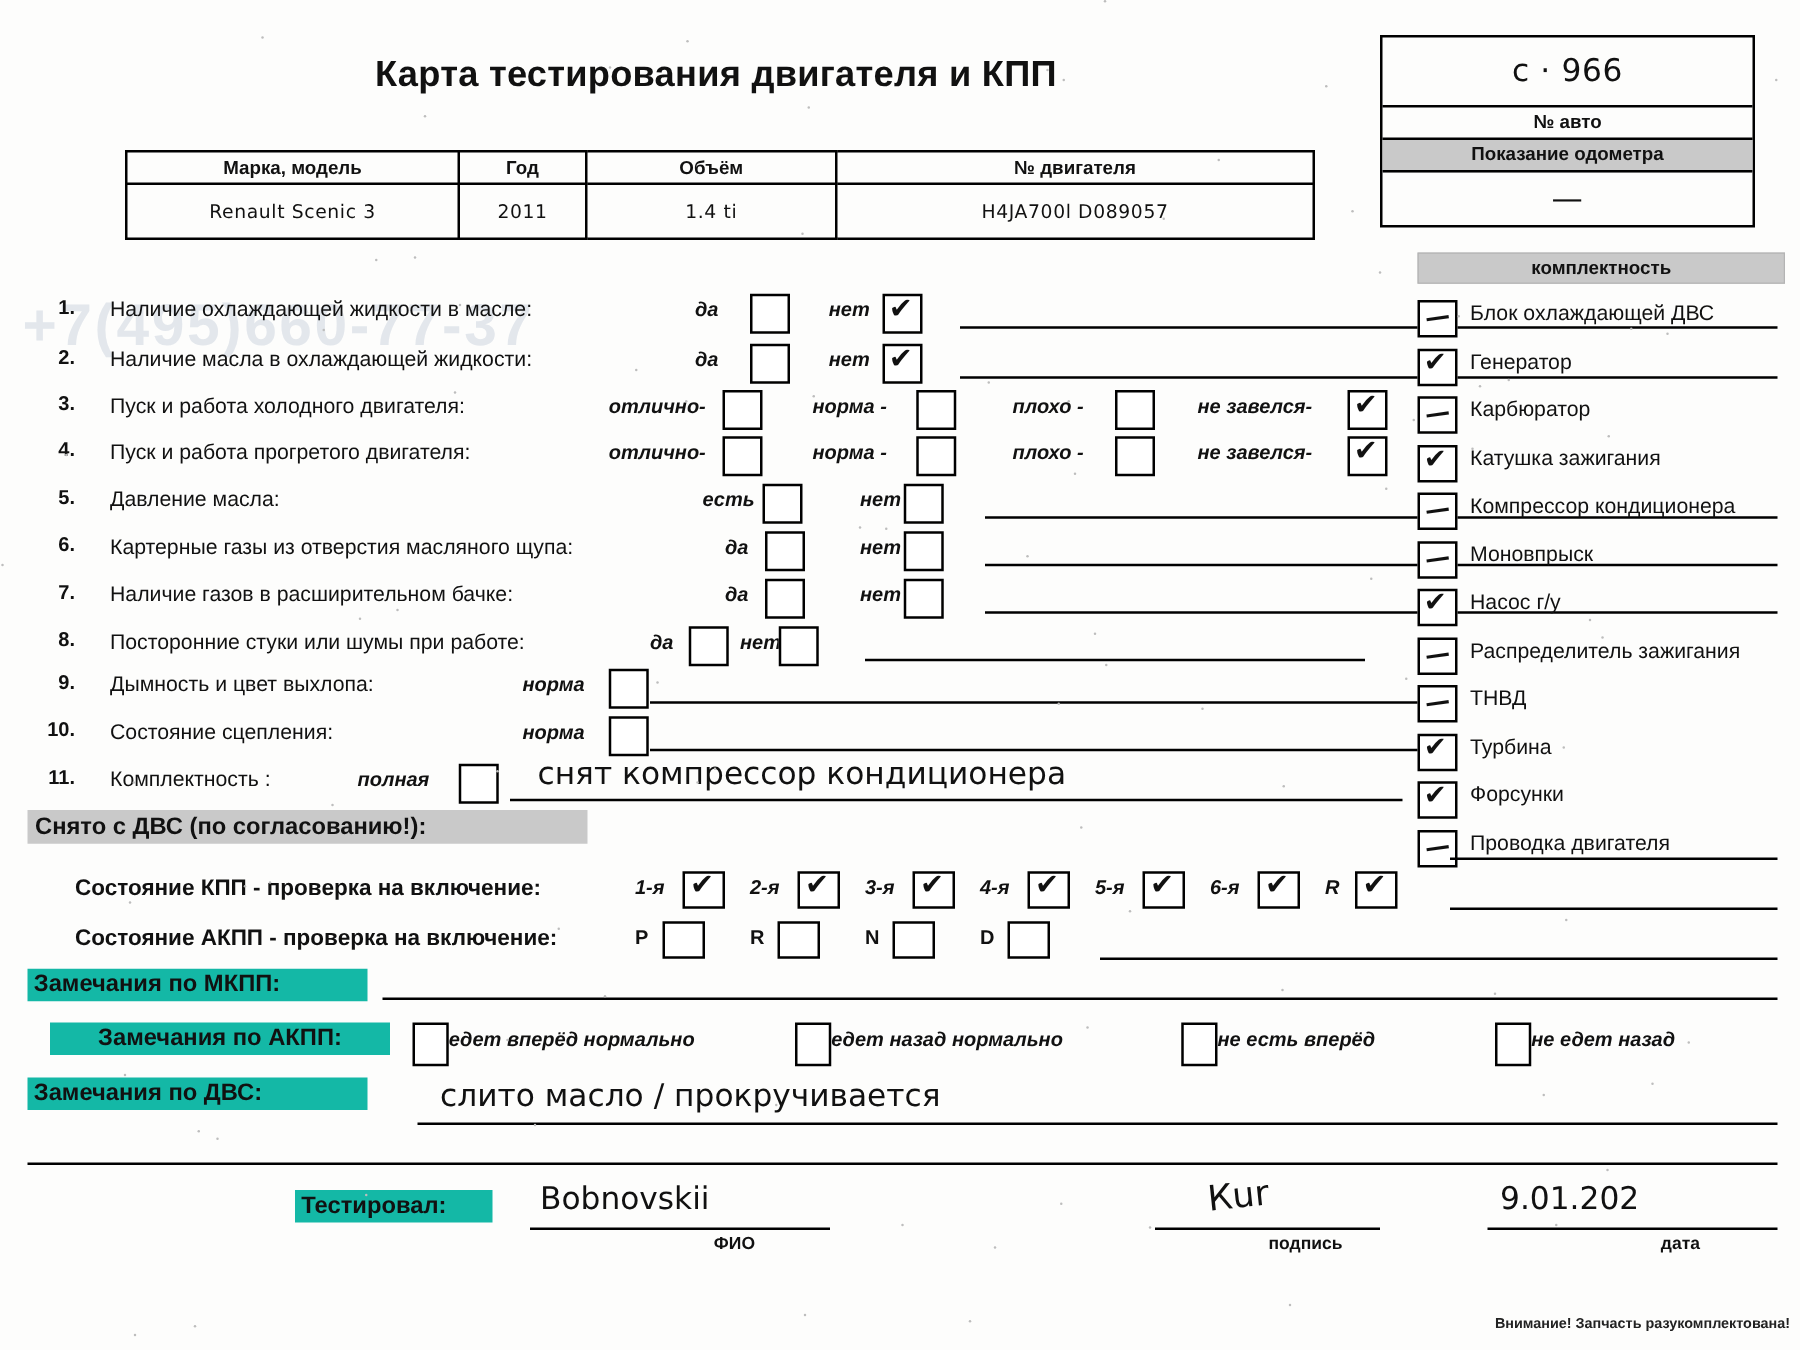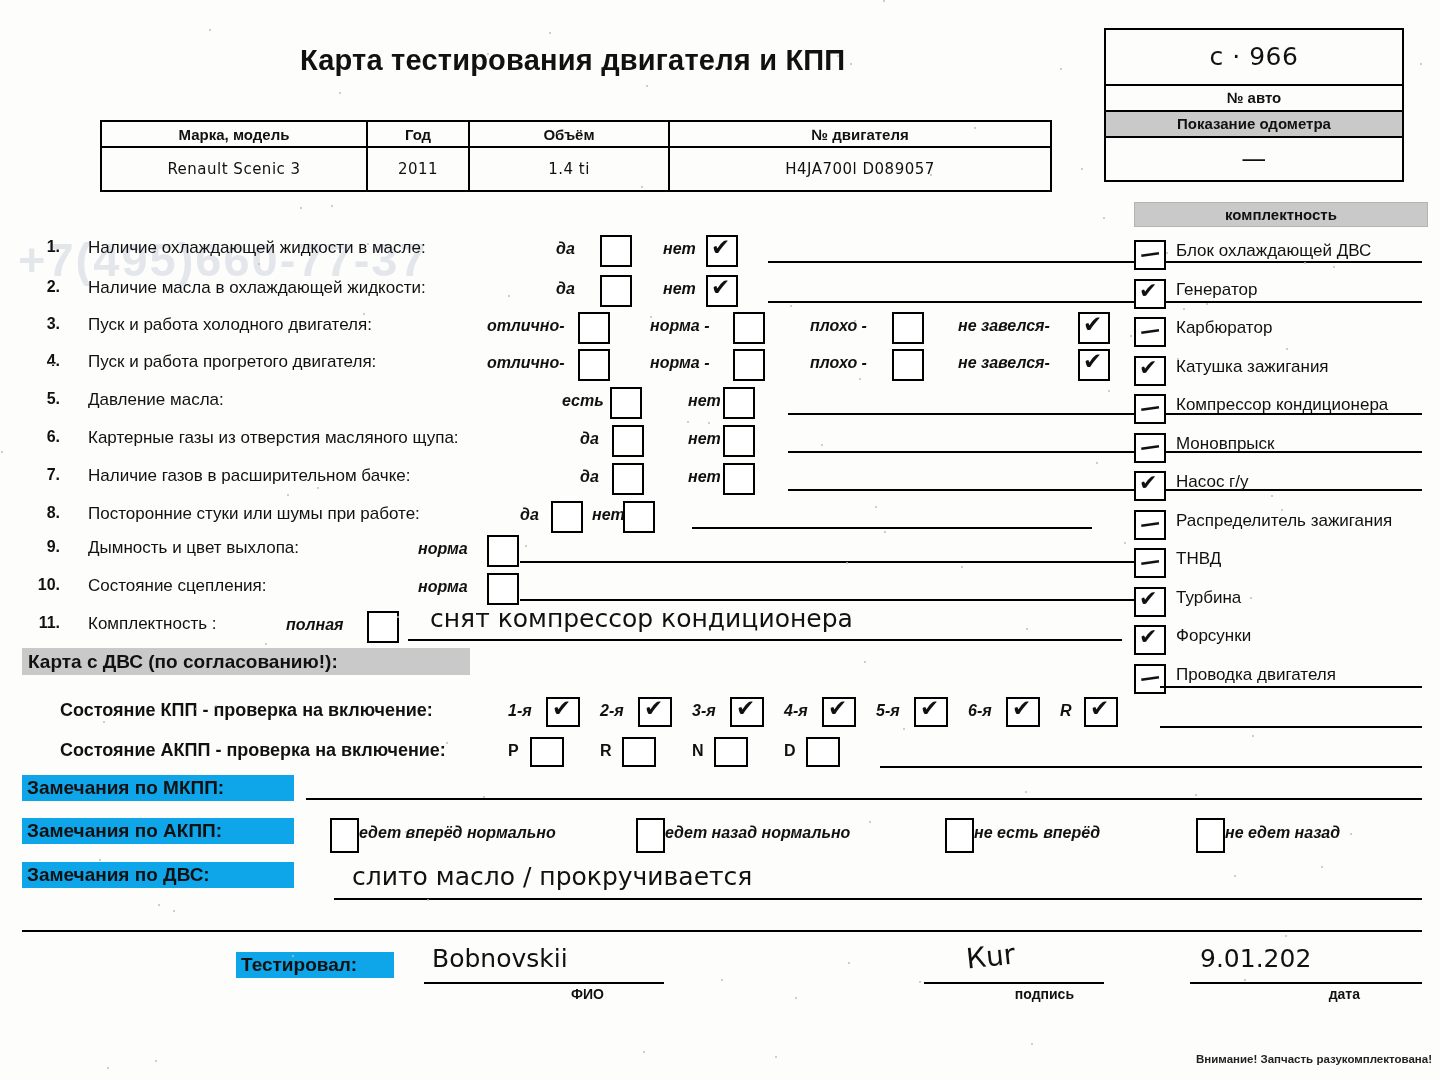--- a/index.html
+++ b/index.html
@@ -60,21 +60,21 @@
   .mark{position:absolute;font-family:"DejaVu Sans",sans-serif;font-weight:700;}
   .m-check{left:3px;top:-3px;font-size:22px;}
   .m-dash{left:4px;top:-1px;font-size:20px;transform:rotate(-8deg);}
 
   
   .bar{position:absolute;background:#c9c9c9;font-weight:700;font-size:19px;
        line-height:27px;padding:0 6px;white-space:nowrap;}
   .blabel{position:absolute;font-weight:700;font-size:18px;white-space:nowrap;}
 
   
-  .fbar{position:absolute;background:#0ea5e9;font-weight:700;font-size:19px;
+  .fbar{position:absolute;background:#14b8a6;font-weight:700;font-size:19px;
         line-height:26px;padding:0 5px;}
   .cap{position:absolute;font-size:14px;font-weight:700;text-align:right;}
   .warn{position:absolute;right:8px;top:1053px;font-size:11.5px;font-weight:700;color:#222;}
   .sig{position:absolute;font-family:"DejaVu Sans",sans-serif;font-size:25px;}
   .speck{position:absolute;width:2px;height:2px;background:#bdbdbd;border-radius:50%;}
 </style>
 </head>
 <body>
 
 <div class="sheet">
@@ -265,21 +265,21 @@
         <div class="cmp-lbl">Форсунки</div>
       </div>
       <div class="cmp-row" style="top: 661.5px;">
         <div class="cmp-box">
           <span class="mark m-dash">—</span>
         </div>
         <div class="cmp-lbl">Проводка двигателя</div>
       </div>
     </div>
 
-  <div class="bar" style="left:22px;top:648px;width:436px;">Карта с ДВС (по согласованию!):</div>
+  <div class="bar" style="left:22px;top:648px;width:436px;">Снято с ДВС (по согласованию!):</div>
 
   <div class="blabel" style="left:60px;top:700px;">Состояние КПП - проверка на включение:</div>
   <div class="blabel" style="left:60px;top:740px;">Состояние АКПП - проверка на включение:</div>
   <div id="gearzone">
       <div class="opt" style="left: 508px; top: 702px;">1-я</div>
       <div class="box bx30" style="left: 546px; top: 697px;">
         <span class="chk" style="left: 4px; top: -2px;">✔</span>
       </div>
       <div class="opt" style="left: 600px; top: 702px;">2-я</div>
       <div class="box bx30" style="left: 638px; top: 697px;">
@@ -314,21 +314,21 @@
       <div class="opt" style="font-style: normal; left: 784px; top: 742px;">D</div>
       <div class="box bx30" style="left: 806px; top: 737px;"></div>
     </div>
   <div class="rule" style="left:1160px;top:686px;width:262px;"></div>
   <div class="rule" style="left:1160px;top:726px;width:262px;"></div>
   <div class="rule" style="left:880px;top:766px;width:542px;"></div>
 
   <div class="fbar" style="left:22px;top:775px;width:262px;">Замечания по МКПП:</div>
   <div class="rule" style="left:306px;top:798px;width:1116px;"></div>
 
-  <div class="fbar" style="left:22px;top:818px;width:262px;">Замечания по АКПП:</div>
+  <div class="fbar" style="left:40px;top:818px;width:262px;text-align:center;">Замечания по АКПП:</div>
   <div id="akppzone">
       <div class="box" style="left: 330px; top: 818px; width: 25px; height: 31px;"></div>
       <div class="opt" style="left: 359px; top: 824px;">едет вперёд нормально</div>
       <div class="box" style="left: 636px; top: 818px; width: 25px; height: 31px;"></div>
       <div class="opt" style="left: 665px; top: 824px;">едет назад нормально</div>
       <div class="box" style="left: 945px; top: 818px; width: 25px; height: 31px;"></div>
       <div class="opt" style="left: 974px; top: 824px;">не есть вперёд</div>
       <div class="box" style="left: 1196px; top: 818px; width: 25px; height: 31px;"></div>
       <div class="opt" style="left: 1225px; top: 824px;">не едет назад</div>
     </div>

